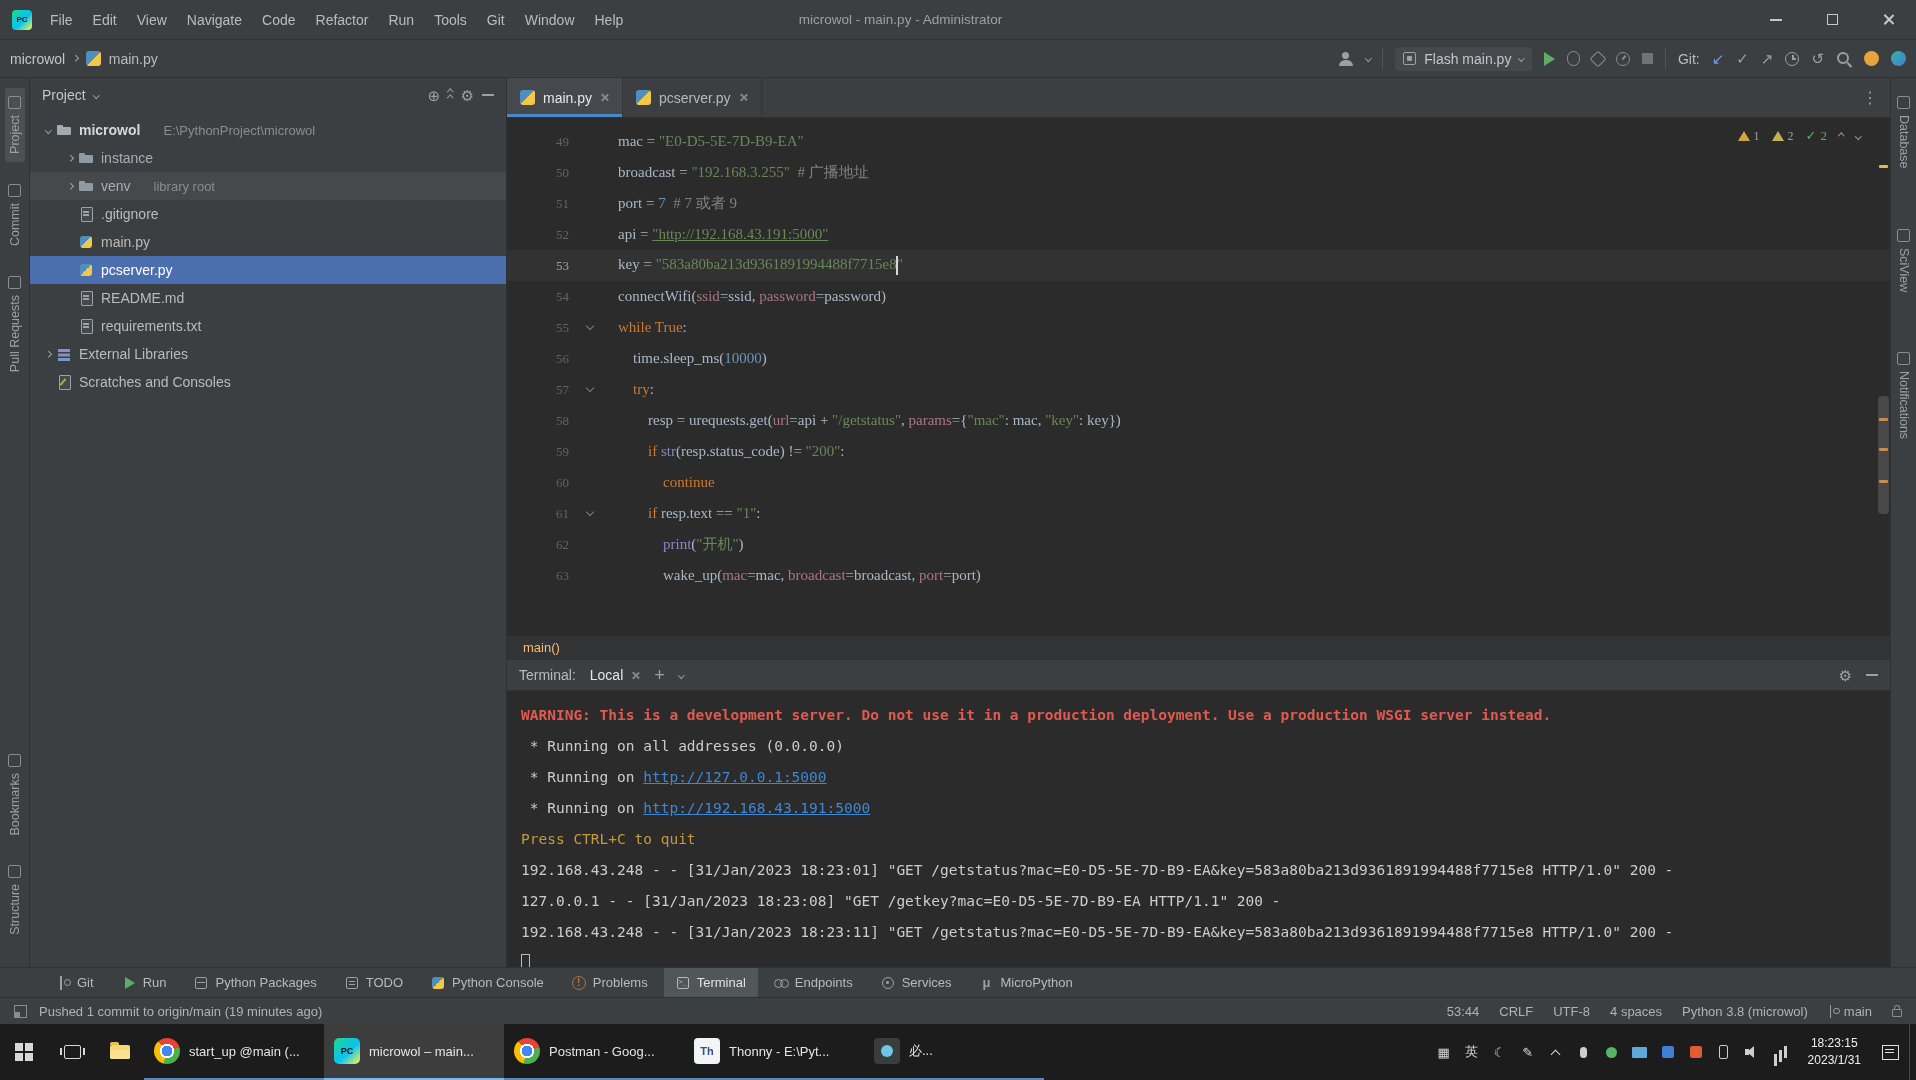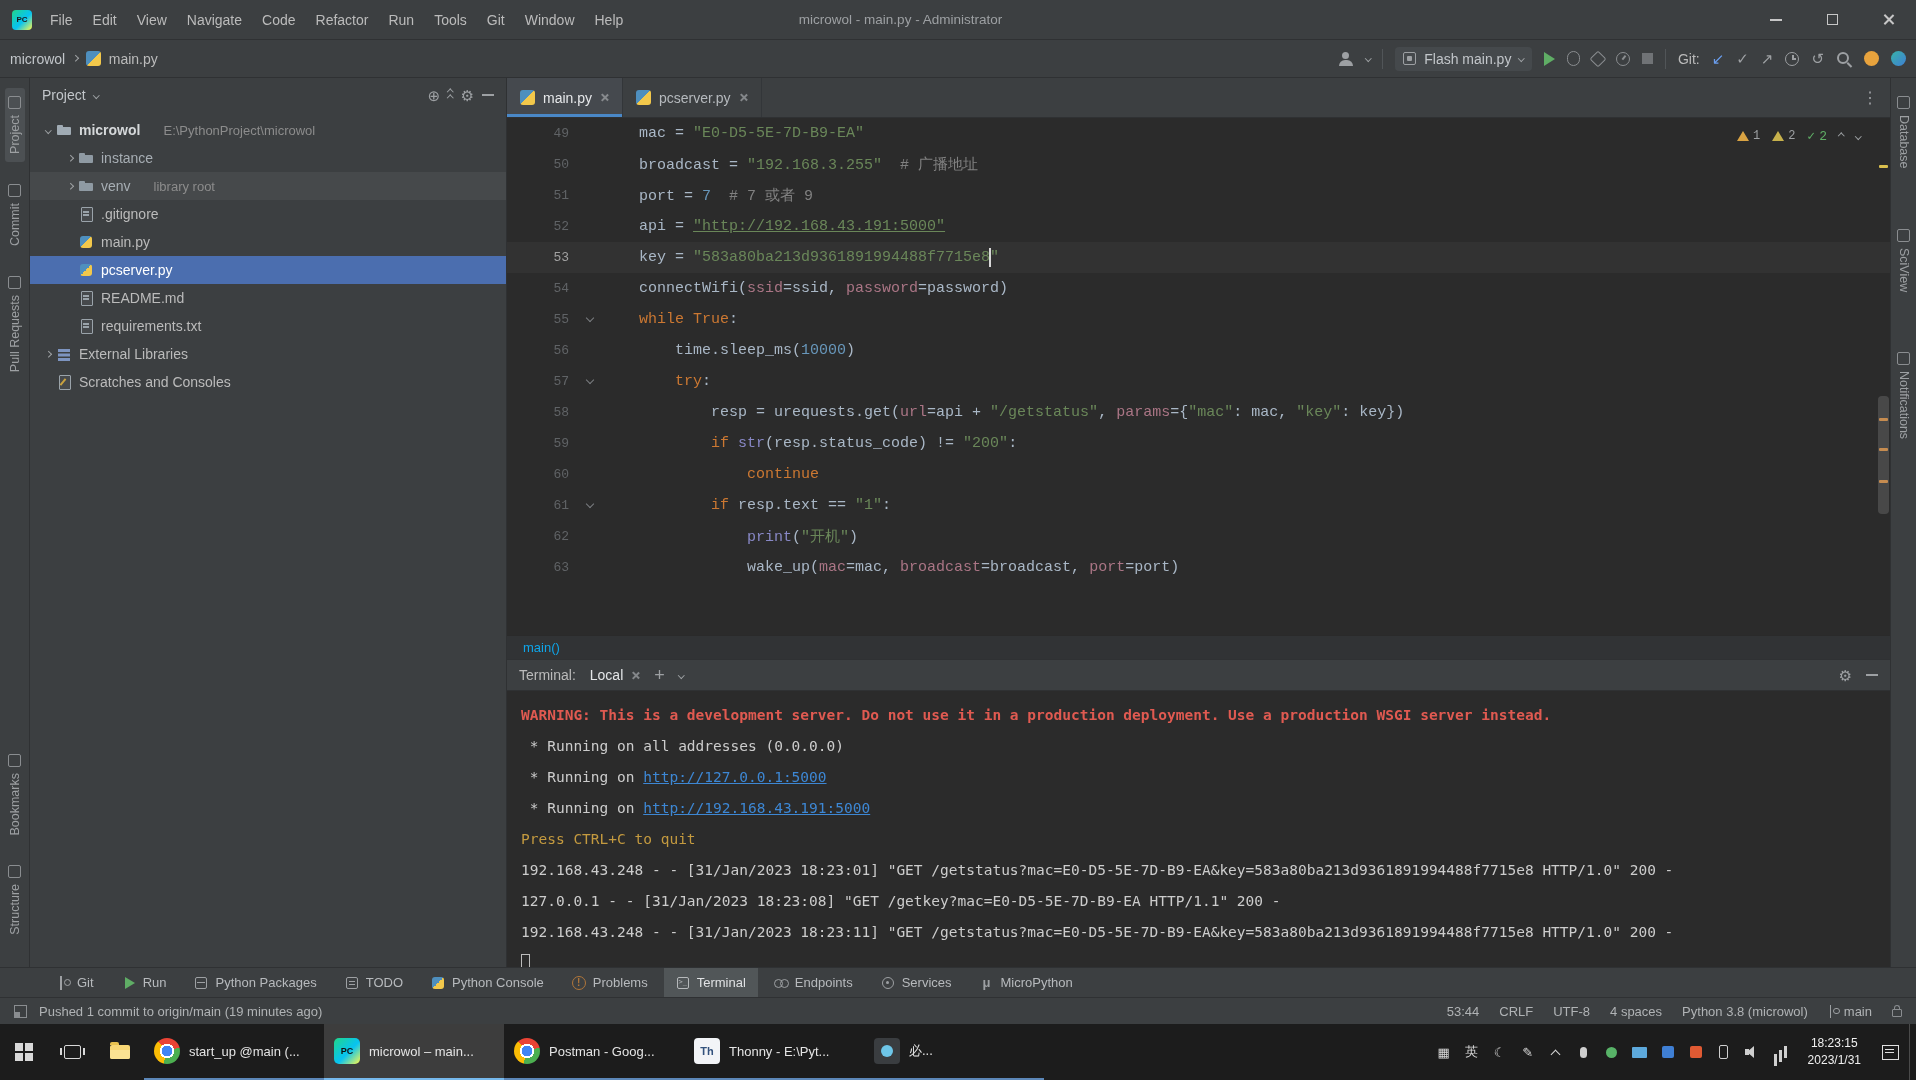--- a/index.html
+++ b/index.html
@@ -97,41 +97,41 @@
   .center{flex:1;display:flex;flex-direction:column;min-width:0}
   .tabbar{height:40px;flex:none;background:#3c3f41;border-bottom:1px solid #2f3133;display:flex;align-items:stretch}
   .etab{display:flex;align-items:center;gap:8px;padding:0 13px;font-size:14px;color:#b5b9bd;border-right:1px solid #333639;position:relative}
   .etab.active{background:#45494e;color:#e6e8ea;box-shadow:inset 0 -3px 0 #4a88c7}
   .tab-x{position:relative;width:9px;height:9px;opacity:.75}
   .tab-x::before,.tab-x::after{content:'';position:absolute;left:4px;top:0;width:1.5px;height:9px;background:#9da0a3}
   .tab-x::before{transform:rotate(45deg)}.tab-x::after{transform:rotate(-45deg)}
   .tabbar-spacer{flex:1}
   .tab-more{align-self:center;color:#9da0a3;font-size:16px;padding:0 12px}
 
-  .editor{flex:1;position:relative;background:#2b2b2b;overflow:hidden;font-family:Liberation Mono, monospace}
+  .editor{flex:1;position:relative;background:#2b2b2b;padding-top:8px;overflow:hidden;font-family:Liberation Serif, serif}
   .code-line{height:31px;display:flex;align-items:center}
   .code-line.current{background:#323232}
   .gutter-num{width:70px;flex:none;text-align:right;padding-right:8px;font-size:13px;color:#606366}
   .code-line.current .gutter-num{color:#a1a1a1}
   .fold-col{width:26px;flex:none;display:flex;justify-content:center}
   .fold-mark{width:6px;height:6px;border-right:1.6px solid #7a7d80;border-bottom:1.6px solid #7a7d80;transform:rotate(45deg);margin-top:-3px}
   .code-text{white-space:pre;font-size:15px;color:#a9b7c6}
   .tk-p{color:#a9b7c6}.tk-k{color:#cc7832}.tk-s{color:#6a8759}.tk-n{color:#6897bb}
   .tk-c{color:#808080}.tk-a{color:#aa7585}.tk-b{color:#8888c6}
   .tk-sl{color:#6a8759;text-decoration:underline}
   .caret{display:inline-block;width:2px;height:19px;background:#d8d8d8;vertical-align:middle;margin:0 -1px}
   .insp{position:absolute;top:10px;right:30px;display:flex;align-items:center;gap:12px;font-size:12px;color:#9da0a3}
   .tri{width:0;height:0;border-left:6px solid transparent;border-right:6px solid transparent;border-bottom:10px solid #d9a343}
   .insp-ok{color:#5fad65;font-size:13px}
   .insp-item{display:flex;align-items:center;gap:4px}
   .stripe{position:absolute;top:0;right:0;width:14px;height:100%}
   .stripe .mark{position:absolute;right:2px;width:9px;height:3px;border-radius:1px}
   .stripe .thumb{position:absolute;right:1px;width:11px;border-radius:4px;background:rgba(255,255,255,.14)}
 
-  .crumb{height:24px;flex:none;background:#313335;border-top:1px solid #2a2a2a;display:flex;align-items:center;padding-left:16px;font-size:13px;color:#0ea5e9}
+  .crumb{height:24px;flex:none;background:#313335;border-top:1px solid #2a2a2a;display:flex;align-items:center;padding-left:16px;font-size:13px;color:#fdba74}
 
   
   .termhead{height:32px;flex:none;background:#3c3f41;border-top:1px solid #2f3133;border-bottom:1px solid #2f3133;display:flex;align-items:center;padding:0 12px;gap:14px;font-size:14px}
   .term-label{color:#bbb}
   .term-tab{display:flex;align-items:center;gap:8px;color:#e3e5e7}
   .plus{color:#9da0a3;font-size:18px;line-height:1}
   .termhead-spacer{flex:1}
   .gear{font-size:15px;color:#9da0a3;line-height:1}
   .minim{width:12px;height:2px;background:#9da0a3}
   .termbody{height:276px;flex:none;background:#2b2b2b;padding:8px 0 0 14px;font-family:"DejaVu Sans Mono","Liberation Mono",monospace;font-size:14.5px;overflow:hidden}

